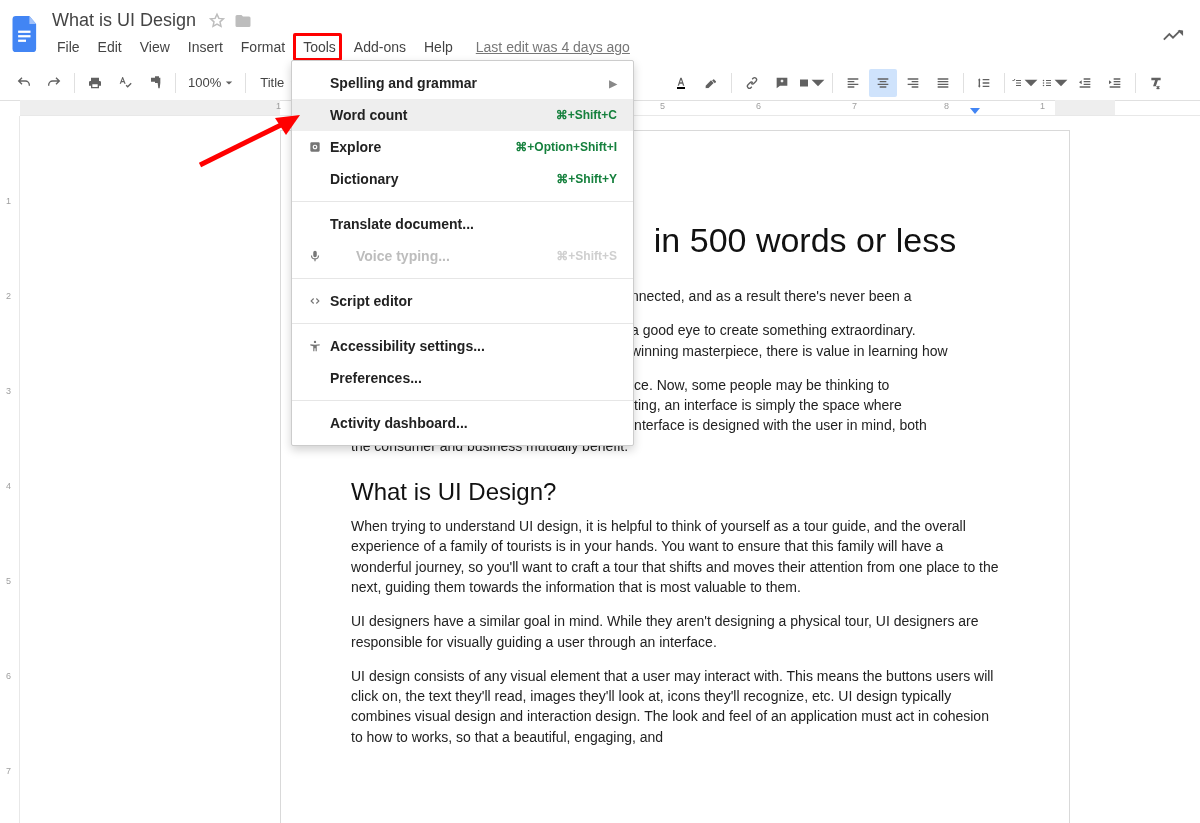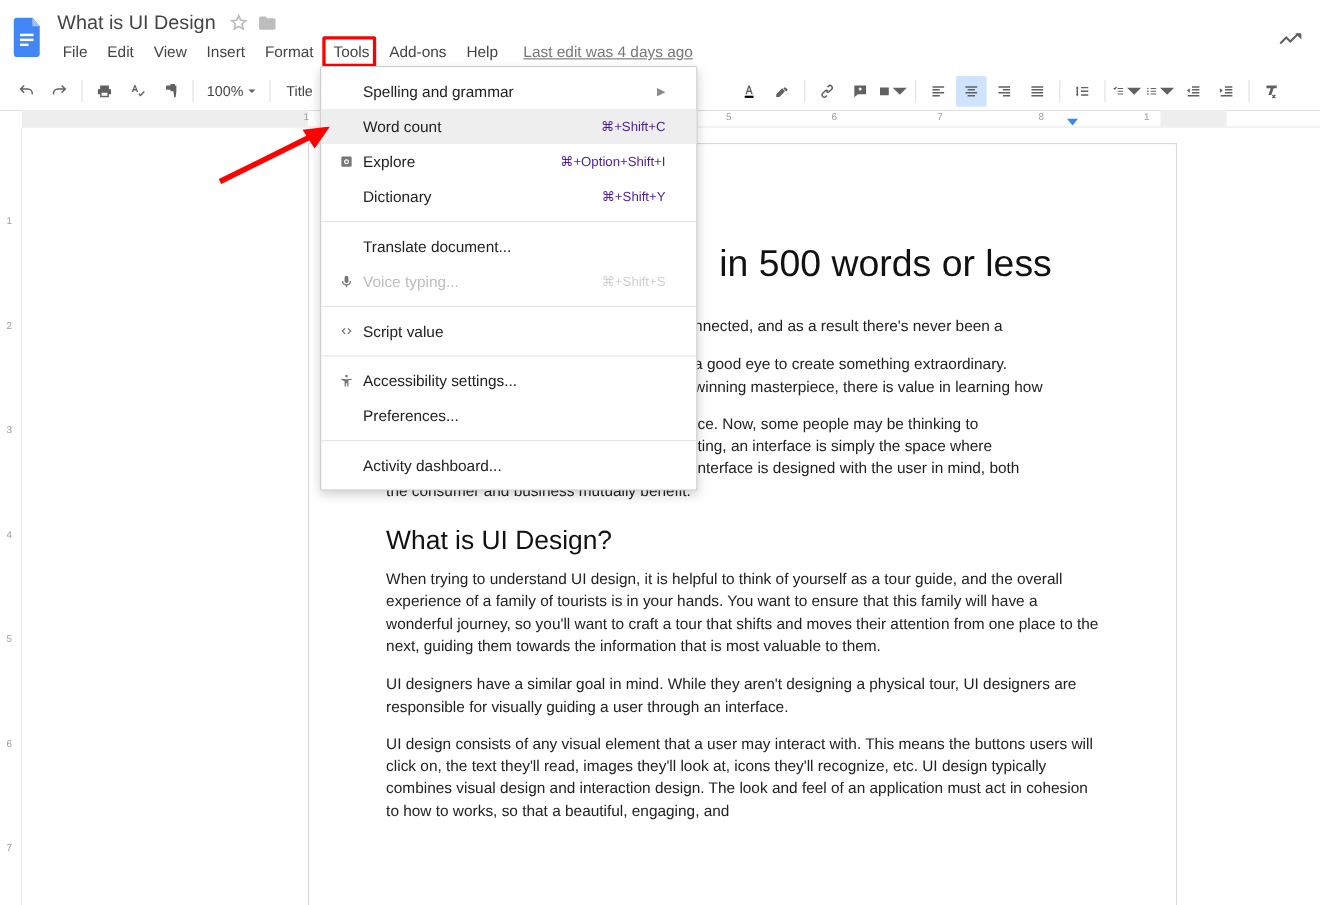--- a/index.html
+++ b/index.html
@@ -41,27 +41,27 @@
   .vruler .num { position:absolute; left:6px; }
 
   
   .page { position:absolute; top:130px; left:280px; width:790px; background:#fff; border:1px solid #d9d9d9; padding:90px 70px 60px 70px; min-height:900px; }
   .page h1.title { font-family: Arial, sans-serif; font-weight:400; font-size:34px; color:#111; letter-spacing:0; margin-bottom:26px; }
   .page h2.sub { font-family: Arial, sans-serif; font-weight:400; font-size:24px; color:#111; margin:22px 0 10px; }
   .page p { font-size:14px; line-height:1.45; margin-bottom:14px; color:#222; }
 
   
   .menu-dropdown { position:absolute; top:60px; left:291px; width:343px; background:#fff; border:1px solid #ccc; border-radius:2px; box-shadow:0 4px 10px rgba(0,0,0,.18); padding:6px 0; z-index:40; }
-  .dd-row { display:flex; align-items:center; padding:0 28px 0 12px; height:32px; font-size:14px; color:#222; cursor:pointer; }
+  .dd-row { display:flex; align-items:center; padding:0 16px 0 12px; height:32px; font-size:14px; color:#222; cursor:pointer;font-weight:bold; }
   .dd-row.highlight { background:#eeeeee; }
-  .dd-row.disabled { color:#bdbdbd; cursor:default; }
+  .dd-row.disabled { color:#bdbdbd; cursor:default;gap:26px; }
   .dd-icon { width:22px; display:flex; align-items:center; justify-content:center; margin-right:4px; color:#777;}
   .dd-icon svg { width:14px; height:14px; }
   .dd-label { flex:1; }
-  .dd-short { font-size:12px; color:#4c1d95; }
+  .dd-short { font-size:12px; color:#15803d; }
   .dd-row.disabled .dd-short { color:#cfcfcf; }
   .dd-arrow { color:#888; font-size:10px; margin-left:8px;}
   .dd-sep { height:1px; background:#e6e6e6; margin:6px 0; }
 
   
   .anno-arrow { position:absolute; top:115px; left:190px; width:120px; height:60px; pointer-events:none; z-index:60; }
 
 </style>
 </head>
 <body>
@@ -340,21 +340,21 @@
       <span class="dd-label">Voice typing...</span>
       <span class="dd-short">⌘+Shift+S</span>
     </div>
     <div class="dd-sep"></div>
     <div class="dd-row">
       <span class="dd-icon">
         <svg viewBox="0 0 24 24">
           <path fill="#757575" d="M9 7L4 12l5 5 1.4-1.4L6.8 12l3.6-3.6L9 7zm6 0l-1.4 1.4L17.2 12l-3.6 3.6L15 17l5-5-5-5z"></path>
         </svg>
       </span>
-      <span class="dd-label">Script value</span>
+      <span class="dd-label">Script editor</span>
     </div>
     <div class="dd-sep"></div>
     <div class="dd-row">
       <span class="dd-icon">
         <svg viewBox="0 0 24 24">
           <circle cx="12" cy="5" r="2" fill="#757575"></circle>
           <path fill="#757575" d="M4 9l8 1 8-1v2l-5 .6V21h-2v-5h-2v5H9v-8.4L4 11V9z"></path>
         </svg>
       </span>
       <span class="dd-label">Accessibility settings...</span>

